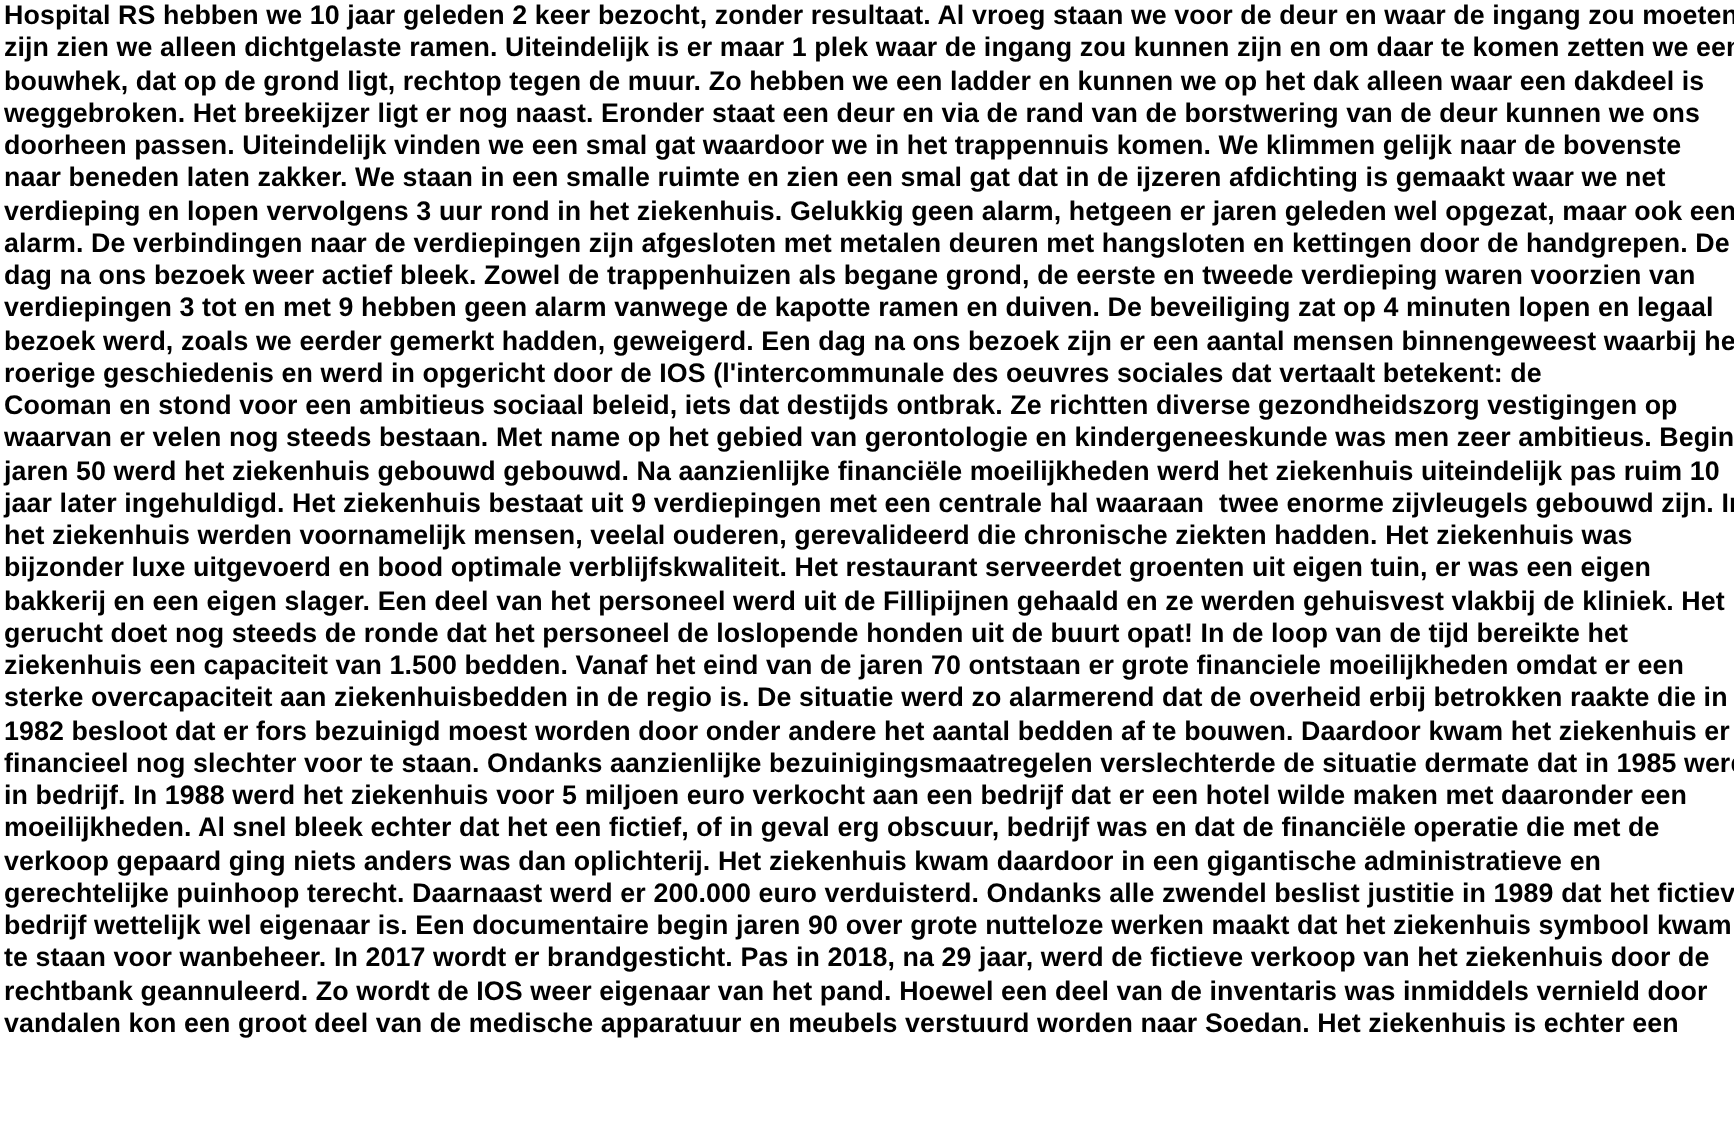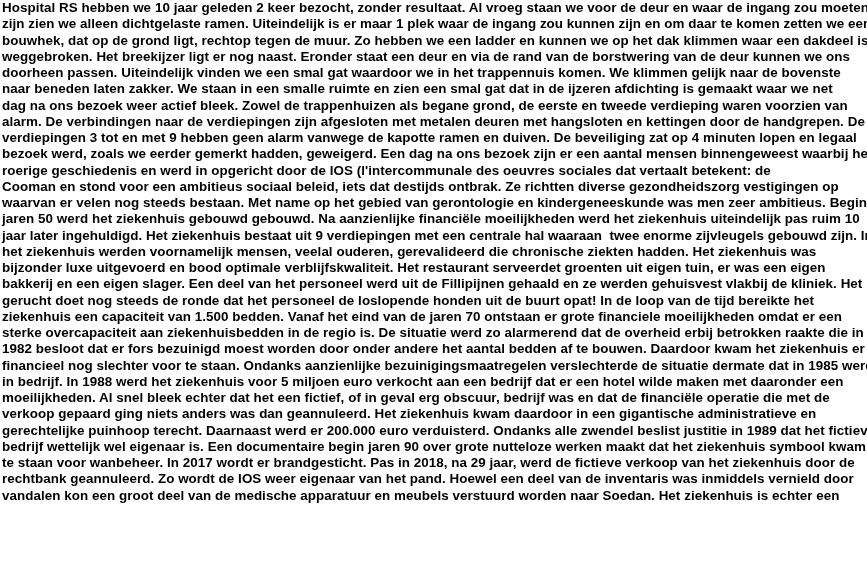--- a/index.html
+++ b/index.html
@@ -29,43 +29,44 @@
       height: 16.25px;
       margin: 0;
     }
   </style>
 </head>
 <body>
 
 <div class="doc">
   <span class="line">Hospital RS hebben we 10 jaar geleden 2 keer bezocht, zonder resultaat. Al vroeg staan we voor de deur en waar de ingang zou moeten</span>
   <span class="line">zijn zien we alleen dichtgelaste ramen. Uiteindelijk is er maar 1 plek waar de ingang zou kunnen zijn en om daar te komen zetten we een</span>
-  <span class="line">bouwhek, dat op de grond ligt, rechtop tegen de muur. Zo hebben we een ladder en kunnen we op het dak klimmen waar een dakdeel is</span>
+  <span class="line">bouwhek, dat op de grond ligt, rechtop tegen de muur. Zo hebben we een ladder en kunnen we op het dak alleen waar een dakdeel is</span>
   <span class="line">weggebroken. Het breekijzer ligt er nog naast. Eronder staat een deur en via de rand van de borstwering van de deur kunnen we ons</span>
   <span class="line">doorheen passen. Uiteindelijk vinden we een smal gat waardoor we in het trappennuis komen. We klimmen gelijk naar de bovenste</span>
   <span class="line">naar beneden laten zakker. We staan in een smalle ruimte en zien een smal gat dat in de ijzeren afdichting is gemaakt waar we net</span>
+  <span class="line">verdieping en lopen vervolgens 3 uur rond in het ziekenhuis. Gelukkig geen alarm, hetgeen er jaren geleden wel opgezat, maar ook een</span>
+  <span class="line">alarm. De verbindingen naar de verdiepingen zijn afgesloten met metalen deuren met hangsloten en kettingen door de handgrepen. De</span>
   <span class="line">dag na ons bezoek weer actief bleek. Zowel de trappenhuizen als begane grond, de eerste en tweede verdieping waren voorzien van</span>
-  <span class="line">alarm. De verbindingen naar de verdiepingen zijn afgesloten met metalen deuren met hangsloten en kettingen door de handgrepen. De</span>
   <span class="line">verdiepingen 3 tot en met 9 hebben geen alarm vanwege de kapotte ramen en duiven. De beveiliging zat op 4 minuten lopen en legaal</span>
   <span class="line">bezoek werd, zoals we eerder gemerkt hadden, geweigerd. Een dag na ons bezoek zijn er een aantal mensen binnengeweest waarbij het</span>
   <span class="line">roerige geschiedenis en werd in opgericht door de IOS (l'intercommunale des oeuvres sociales dat vertaalt betekent: de</span>
   <span class="line">Cooman en stond voor een ambitieus sociaal beleid, iets dat destijds ontbrak. Ze richtten diverse gezondheidszorg vestigingen op</span>
   <span class="line">waarvan er velen nog steeds bestaan. Met name op het gebied van gerontologie en kindergeneeskunde was men zeer ambitieus. Begin</span>
   <span class="line">jaren 50 werd het ziekenhuis gebouwd gebouwd. Na aanzienlijke financiële moeilijkheden werd het ziekenhuis uiteindelijk pas ruim 10</span>
   <span class="line">jaar later ingehuldigd. Het ziekenhuis bestaat uit 9 verdiepingen met een centrale hal waaraan  twee enorme zijvleugels gebouwd zijn. In</span>
   <span class="line">het ziekenhuis werden voornamelijk mensen, veelal ouderen, gerevalideerd die chronische ziekten hadden. Het ziekenhuis was</span>
   <span class="line">bijzonder luxe uitgevoerd en bood optimale verblijfskwaliteit. Het restaurant serveerdet groenten uit eigen tuin, er was een eigen</span>
   <span class="line">bakkerij en een eigen slager. Een deel van het personeel werd uit de Fillipijnen gehaald en ze werden gehuisvest vlakbij de kliniek. Het</span>
   <span class="line">gerucht doet nog steeds de ronde dat het personeel de loslopende honden uit de buurt opat! In de loop van de tijd bereikte het</span>
   <span class="line">ziekenhuis een capaciteit van 1.500 bedden. Vanaf het eind van de jaren 70 ontstaan er grote financiele moeilijkheden omdat er een</span>
   <span class="line">sterke overcapaciteit aan ziekenhuisbedden in de regio is. De situatie werd zo alarmerend dat de overheid erbij betrokken raakte die in</span>
   <span class="line">1982 besloot dat er fors bezuinigd moest worden door onder andere het aantal bedden af te bouwen. Daardoor kwam het ziekenhuis er</span>
   <span class="line">financieel nog slechter voor te staan. Ondanks aanzienlijke bezuinigingsmaatregelen verslechterde de situatie dermate dat in 1985 werd</span>
   <span class="line">in bedrijf. In 1988 werd het ziekenhuis voor 5 miljoen euro verkocht aan een bedrijf dat er een hotel wilde maken met daaronder een</span>
   <span class="line">moeilijkheden. Al snel bleek echter dat het een fictief, of in geval erg obscuur, bedrijf was en dat de financiële operatie die met de</span>
-  <span class="line">verkoop gepaard ging niets anders was dan geannuleerd. Het ziekenhuis kwam daardoor in een gigantische administratieve en</span>
+  <span class="line">verkoop gepaard ging niets anders was dan oplichterij. Het ziekenhuis kwam daardoor in een gigantische administratieve en</span>
   <span class="line">gerechtelijke puinhoop terecht. Daarnaast werd er 200.000 euro verduisterd. Ondanks alle zwendel beslist justitie in 1989 dat het fictieve</span>
   <span class="line">bedrijf wettelijk wel eigenaar is. Een documentaire begin jaren 90 over grote nutteloze werken maakt dat het ziekenhuis symbool kwam</span>
   <span class="line">te staan voor wanbeheer. In 2017 wordt er brandgesticht. Pas in 2018, na 29 jaar, werd de fictieve verkoop van het ziekenhuis door de</span>
   <span class="line">rechtbank geannuleerd. Zo wordt de IOS weer eigenaar van het pand. Hoewel een deel van de inventaris was inmiddels vernield door</span>
   <span class="line">vandalen kon een groot deel van de medische apparatuur en meubels verstuurd worden naar Soedan. Het ziekenhuis is echter een</span>
 
 </div>
 
 </body></html>

